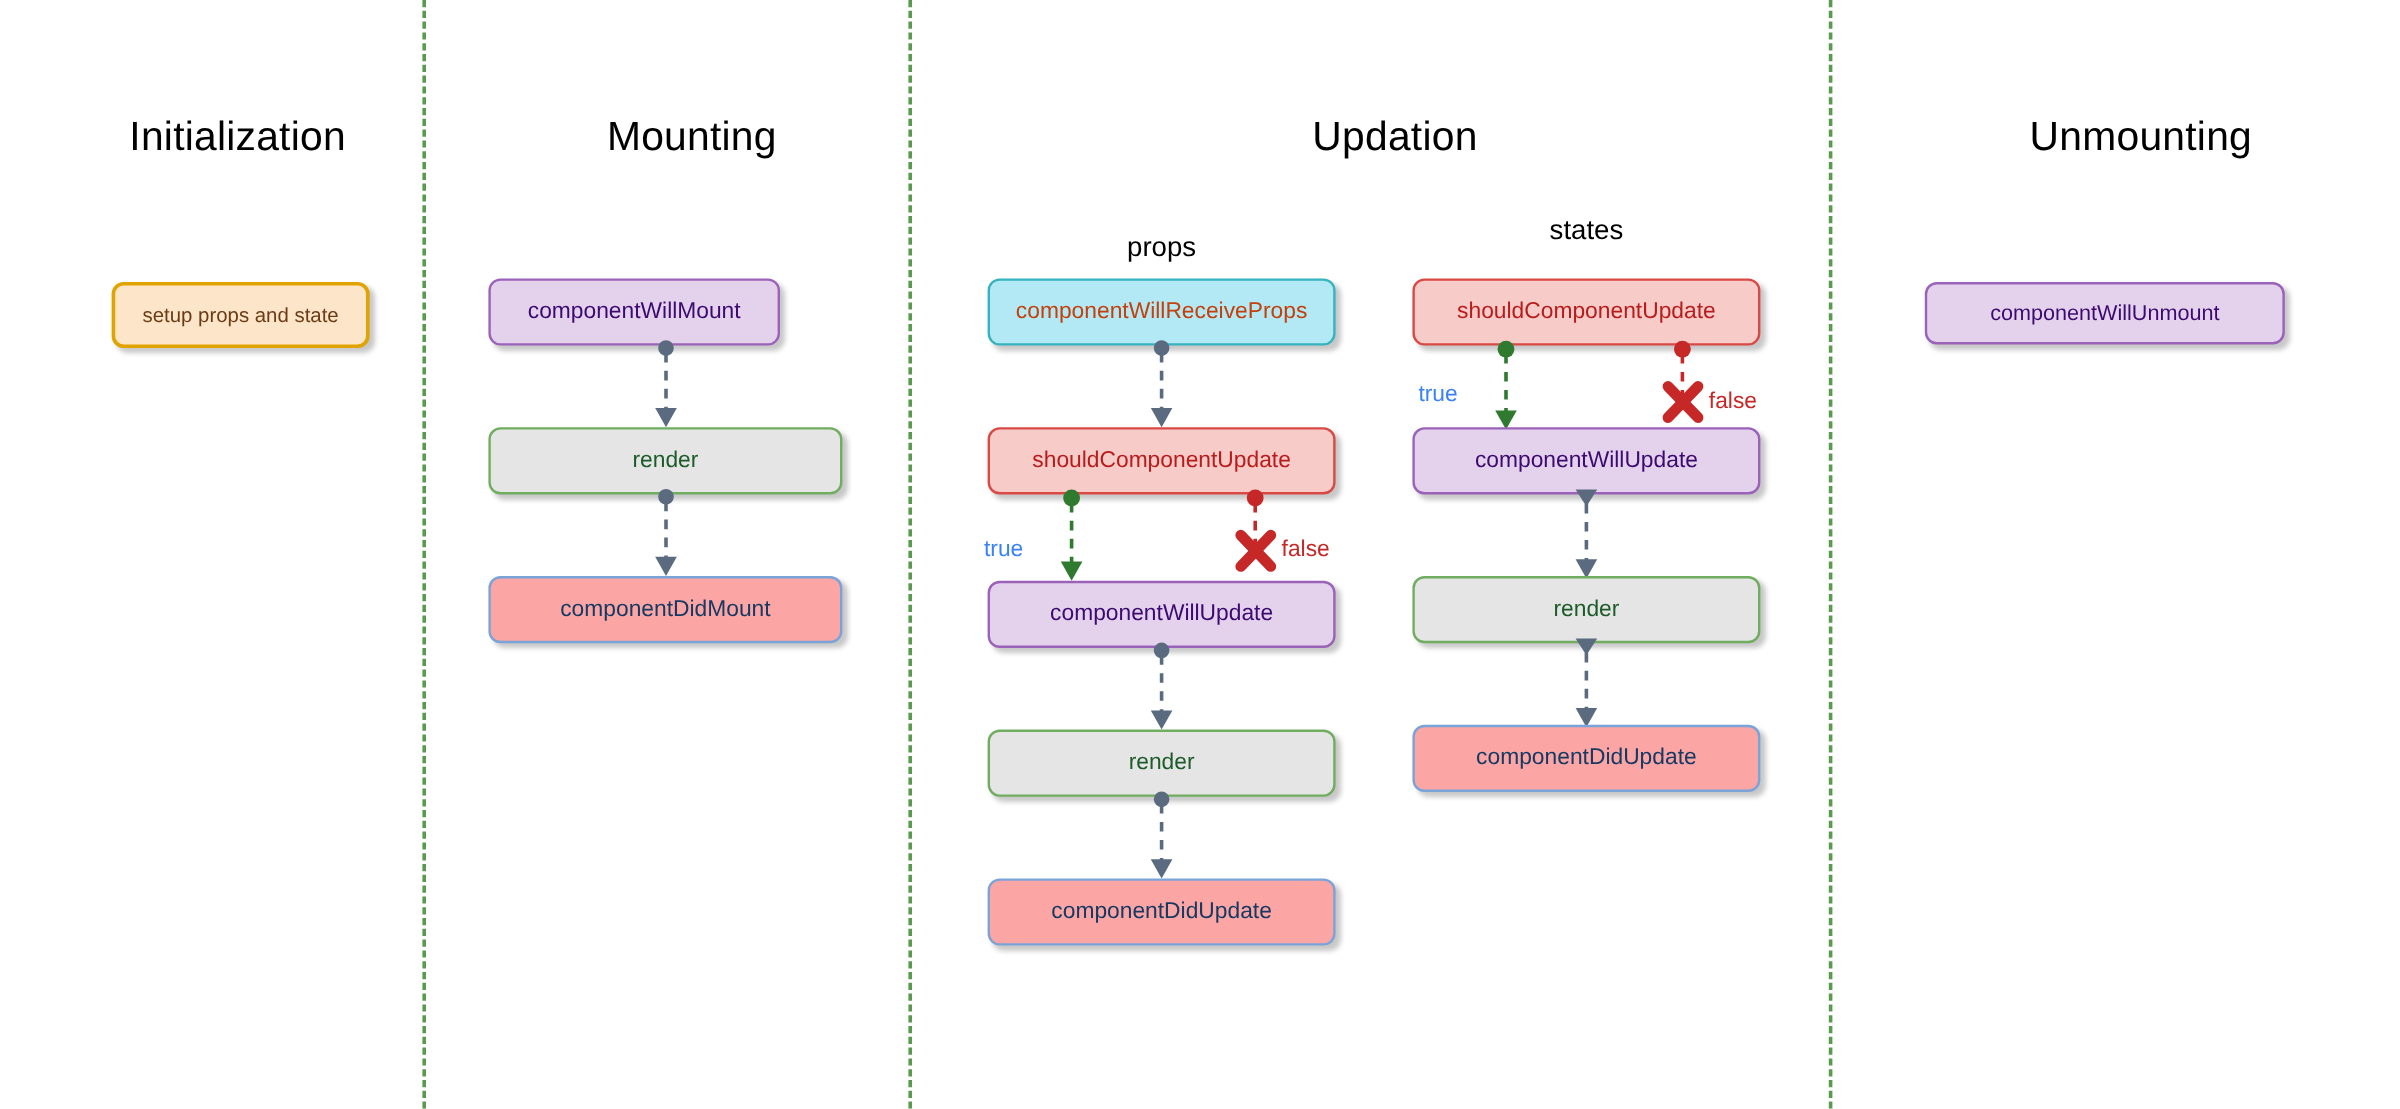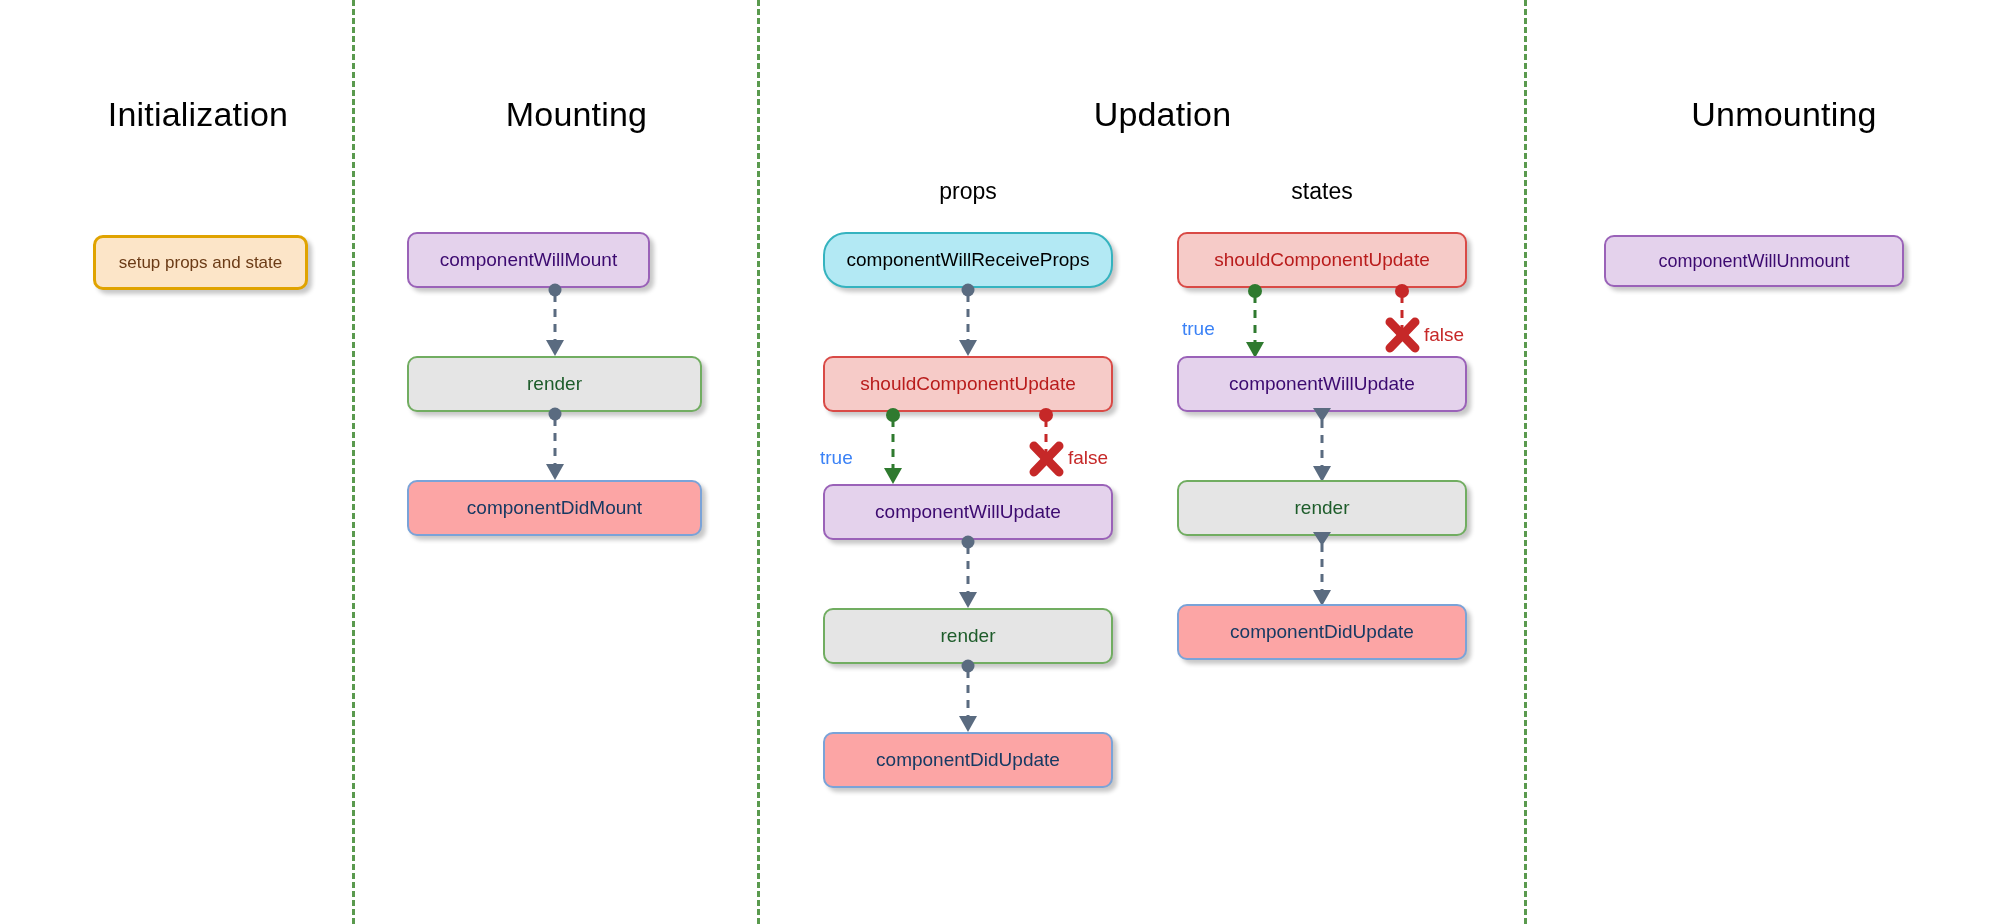--- a/index.html
+++ b/index.html
@@ -84,22 +84,21 @@
     color: #1d5c2a;
   }
   .node.blue {
     background: #fca5a5;
     border-color: #7aa3d8;
     color: #173a63;
   }
   .node.cyan {
     background: #b3e9f4;
     border-color: #35b3bf;
-    color: #000000;
-    border-radius: 23px;
+    color: #c2410c;
   }
   .node.red {
     background: #f6cbc8;
     border-color: #d94a46;
     color: #b91c1c;
   }
 
   
   .conn {
     position: absolute;
@@ -121,21 +120,21 @@
 
   <div class="divider" style="left:352px;"></div>
   <div class="divider" style="left:757px;"></div>
   <div class="divider" style="left:1524px;"></div>
 
   <div class="section-title" style="left:0px; top:95px; width:352px;">Initialization</div>
   <div class="section-title" style="left:352px; top:95px; width:405px;">Mounting</div>
   <div class="section-title" style="left:757px; top:95px; width:767px;">Updation</div>
   <div class="section-title" style="left:1524px; top:95px; width:476px;">Unmounting</div>
 
-  <div class="sub-title" style="left:823px; top:178px; width:290px;">props</div>
+  <div class="sub-title" style="left:823px; top:192px; width:290px;">props</div>
   <div class="sub-title" style="left:1177px; top:178px; width:290px;">states</div>
 
   <div class="node setup" style="left:93px; top:235px; width:215px; height:55px;">setup props and state</div>
 
   <div class="node purple" style="left:407px; top:232px; width:243px; height:56px;">componentWillMount</div>
 
   <svg class="conn" style="left:539px; top:286px; width:32px; height:72px;" viewBox="0 0 32 72">
     <circle cx="16" cy="4" r="6.5" fill="#5a6b80"></circle>
     <line x1="16" y1="8" x2="16" y2="56" stroke="#5a6b80" stroke-width="3" stroke-dasharray="8 7"></line>
     <polygon points="16,70 7,54 25,54" fill="#5a6b80"></polygon>

